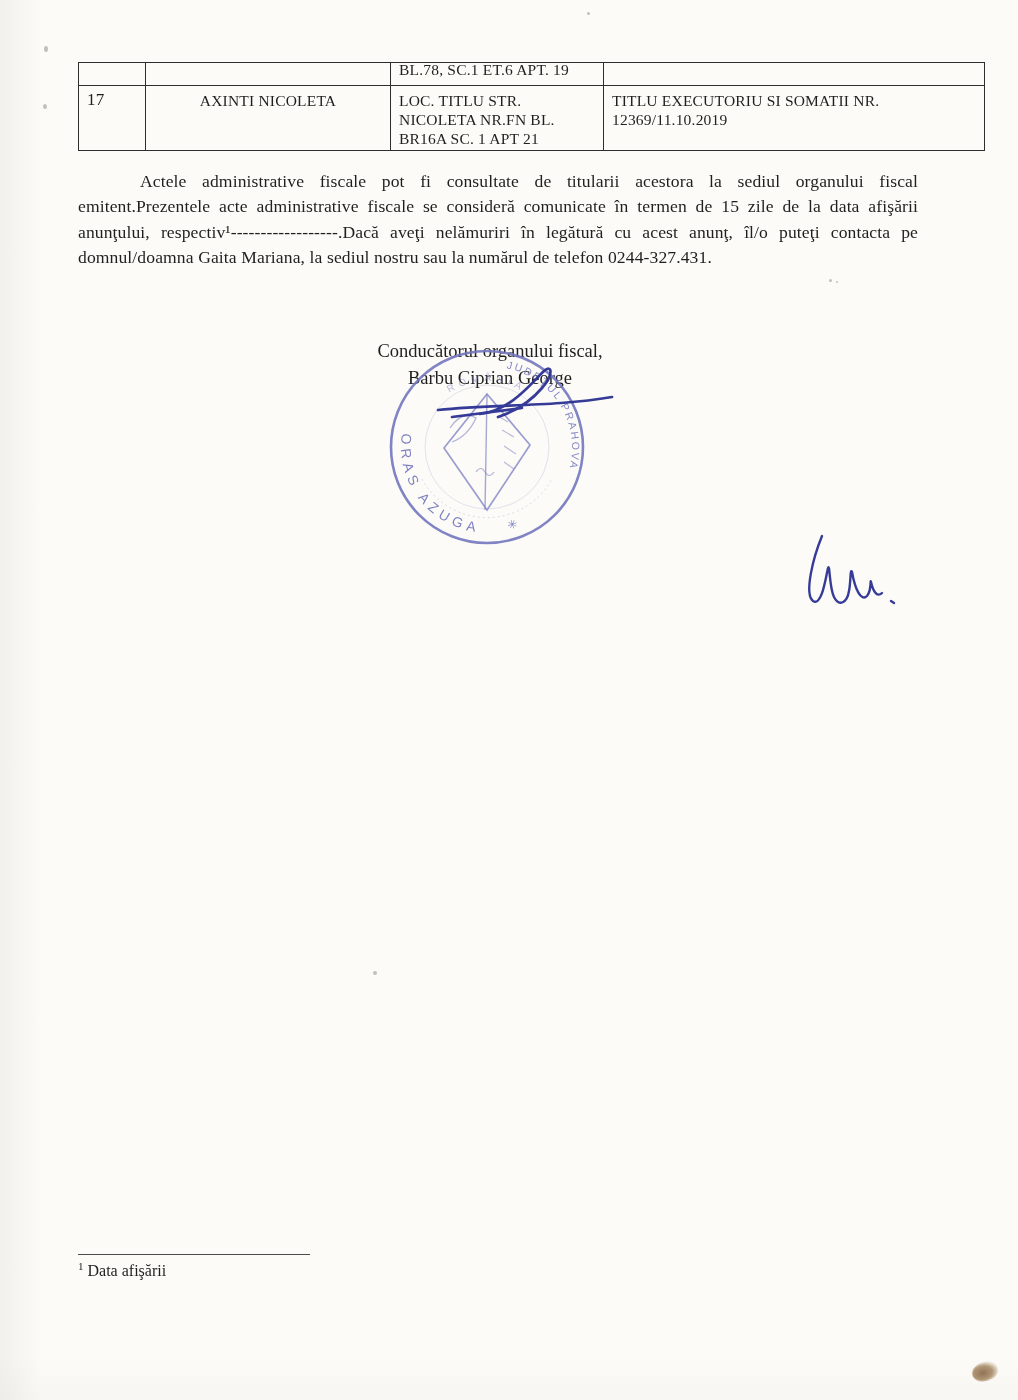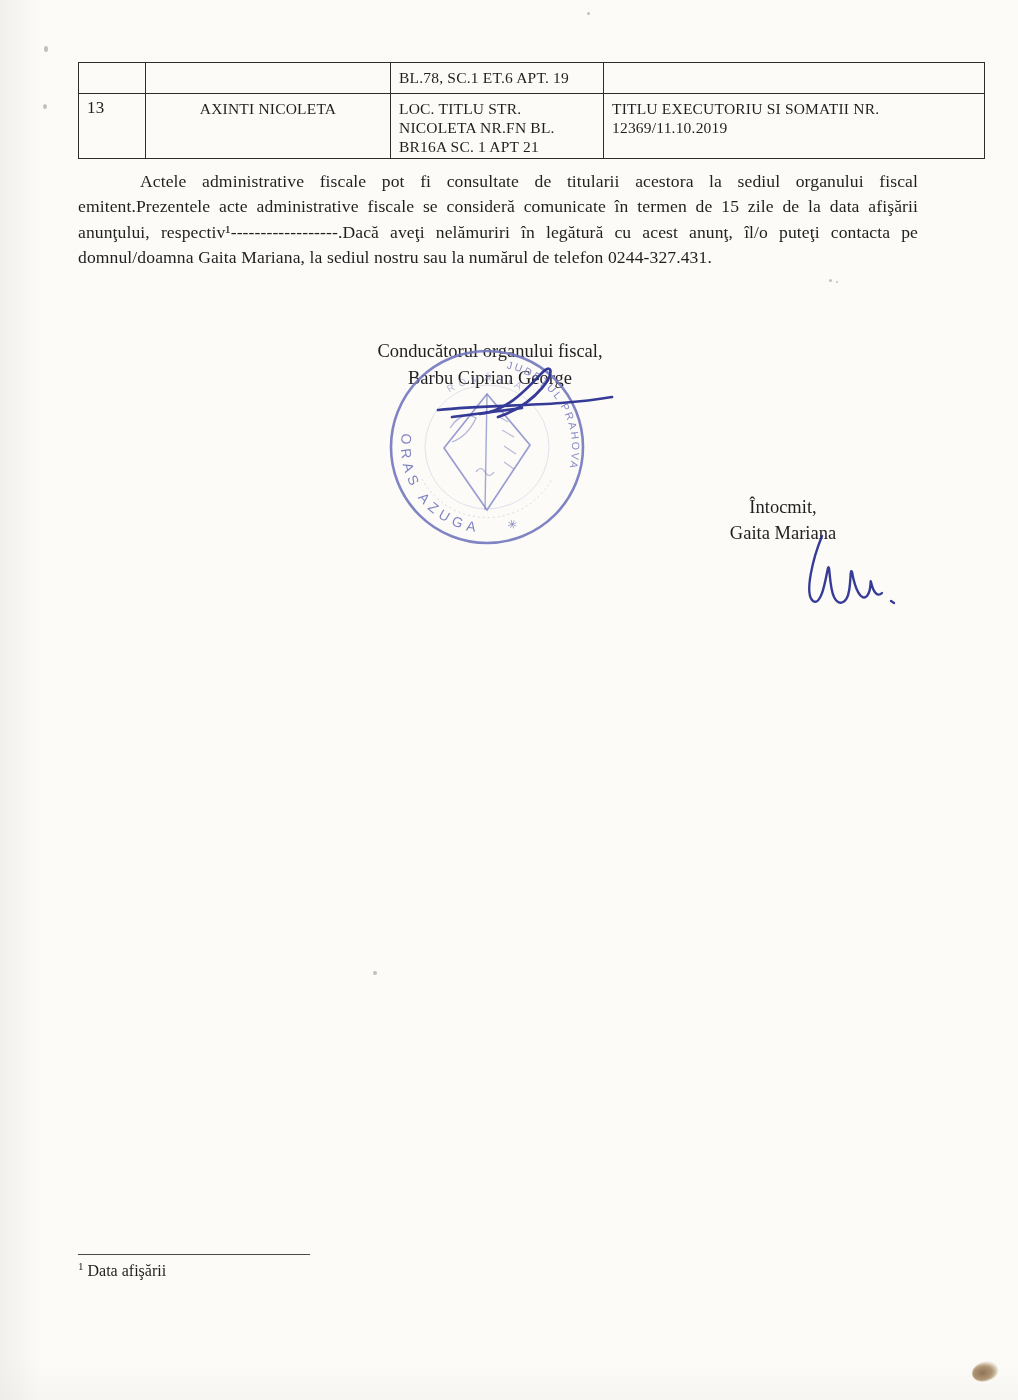--- a/index.html
+++ b/index.html
@@ -20,21 +20,21 @@
   }
   .doc-table td{
     border:1.6px solid #2d2d2d;vertical-align:top;
     font-size:15.5px;line-height:19px;letter-spacing:.2px;
     padding:2px 8px 2px 8px;overflow:hidden;
   }
   td.col-num{width:50px;font-size:17px;padding-top:4px;}
   td.col-name{width:228px;padding-top:5px;text-align:center;}
   td.col-addr{width:196px;padding-top:5px;}
   td.col-title{width:364px;padding-top:5px;}
-  tr.partial-row td{height:22px;padding-top:8px;padding-bottom:0;}
+  tr.partial-row td{height:22px;padding-top:0;padding-bottom:0;}
   .clip-cell{height:22px;overflow:hidden;position:relative;}
   .clip-cell span{position:relative;top:-5px;display:block;line-height:24px;}
   
   .body-par{
     position:absolute;left:78px;top:161px;width:840px;
     font-size:17.6px;line-height:25.3px;text-align:justify;text-indent:62px;
     letter-spacing:.1px;
     margin-top:8px;
   }
   
@@ -73,21 +73,21 @@
         <td class="col-num"></td>
         <td class="col-name"></td>
         <td class="col-addr">
           <div class="clip-cell">
               <span>BL.78, SC.1 ET.6 APT. 19</span>
             </div>
         </td>
         <td class="col-title"></td>
       </tr>
       <tr>
-        <td class="col-num">13</td>
+        <td class="col-num">17</td>
         <td class="col-name">AXINTI NICOLETA</td>
         <td class="col-addr">
           <div>LOC. TITLU STR.</div>
           <div>NICOLETA NR.FN BL.</div>
           <div>BR16A SC. 1 APT 21</div>
         </td>
         <td class="col-title">
           <div>TITLU EXECUTORIU SI SOMATII NR.</div>
           <div>12369/11.10.2019</div>
         </td>
@@ -136,24 +136,20 @@
   </svg>
 
   <svg class="pen-svg" width="340" height="150" viewBox="0 0 340 150">
     <g stroke="#2c3192" fill="none" stroke-linecap="round" stroke-width="2.7" opacity="0.95">
       <path d="M 58,70 C 115,64 175,67 232,57"></path>
       <path d="M 72,77 L 142,68"></path>
       <path d="M 100,74 C 132,70 152,42 164,31 C 172,24 174,34 162,48 C 151,61 136,71 118,77"></path>
     </g>
   </svg>
 
-  <div class="right-sign">
-    <div>Întocmit,</div>
-    <div>Gaita Mariana</div>
-  </div>
 
   <svg class="gaita-svg" width="112" height="92" viewBox="0 0 112 92">
     <g stroke="#2c3192" fill="none" stroke-linecap="round" stroke-width="2.4" opacity="0.95">
       <path d="M 36,8 C 27,30 18,66 27,73 C 36,79 40,48 42,40 C 44,35 43,58 48,69 C 53,79 61,75 63,63 C 65,53 64,40 66,44 C 69,61 75,74 81,68 C 86,62 84,50 85,54 C 87,63 91,70 96,65"></path>
       <path d="M 105,73 L 108,75"></path>
     </g>
   </svg>
 
   <div class="footnote">
     <hr class="footnote-rule">

